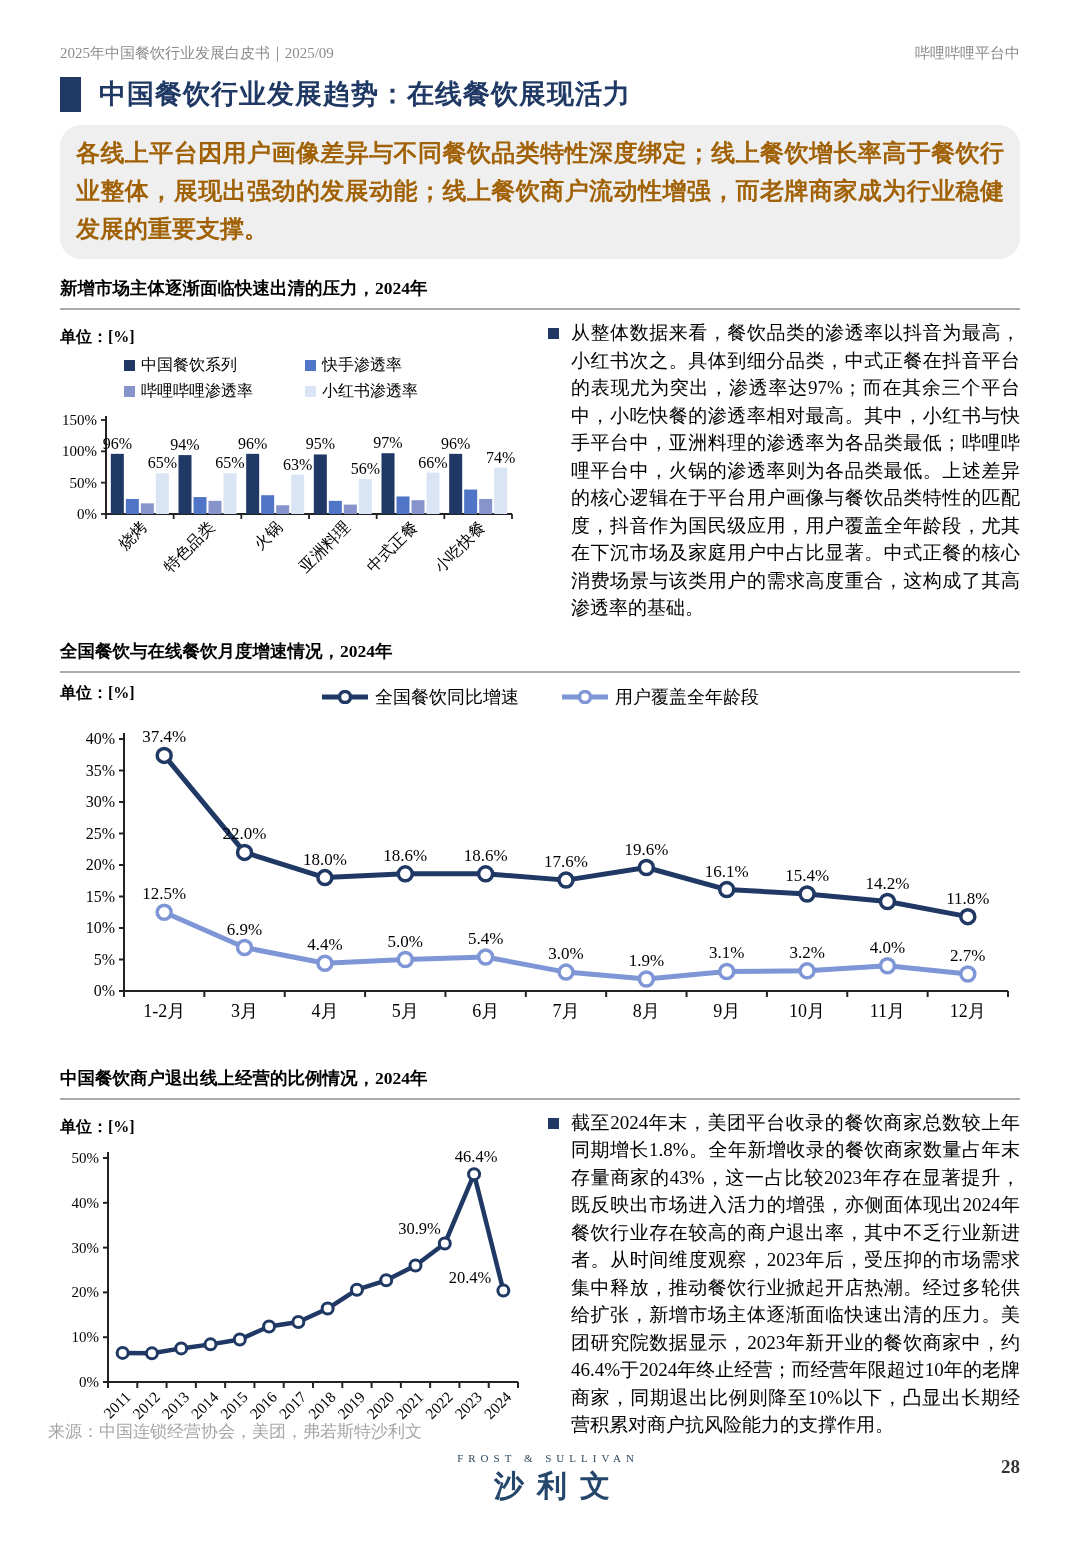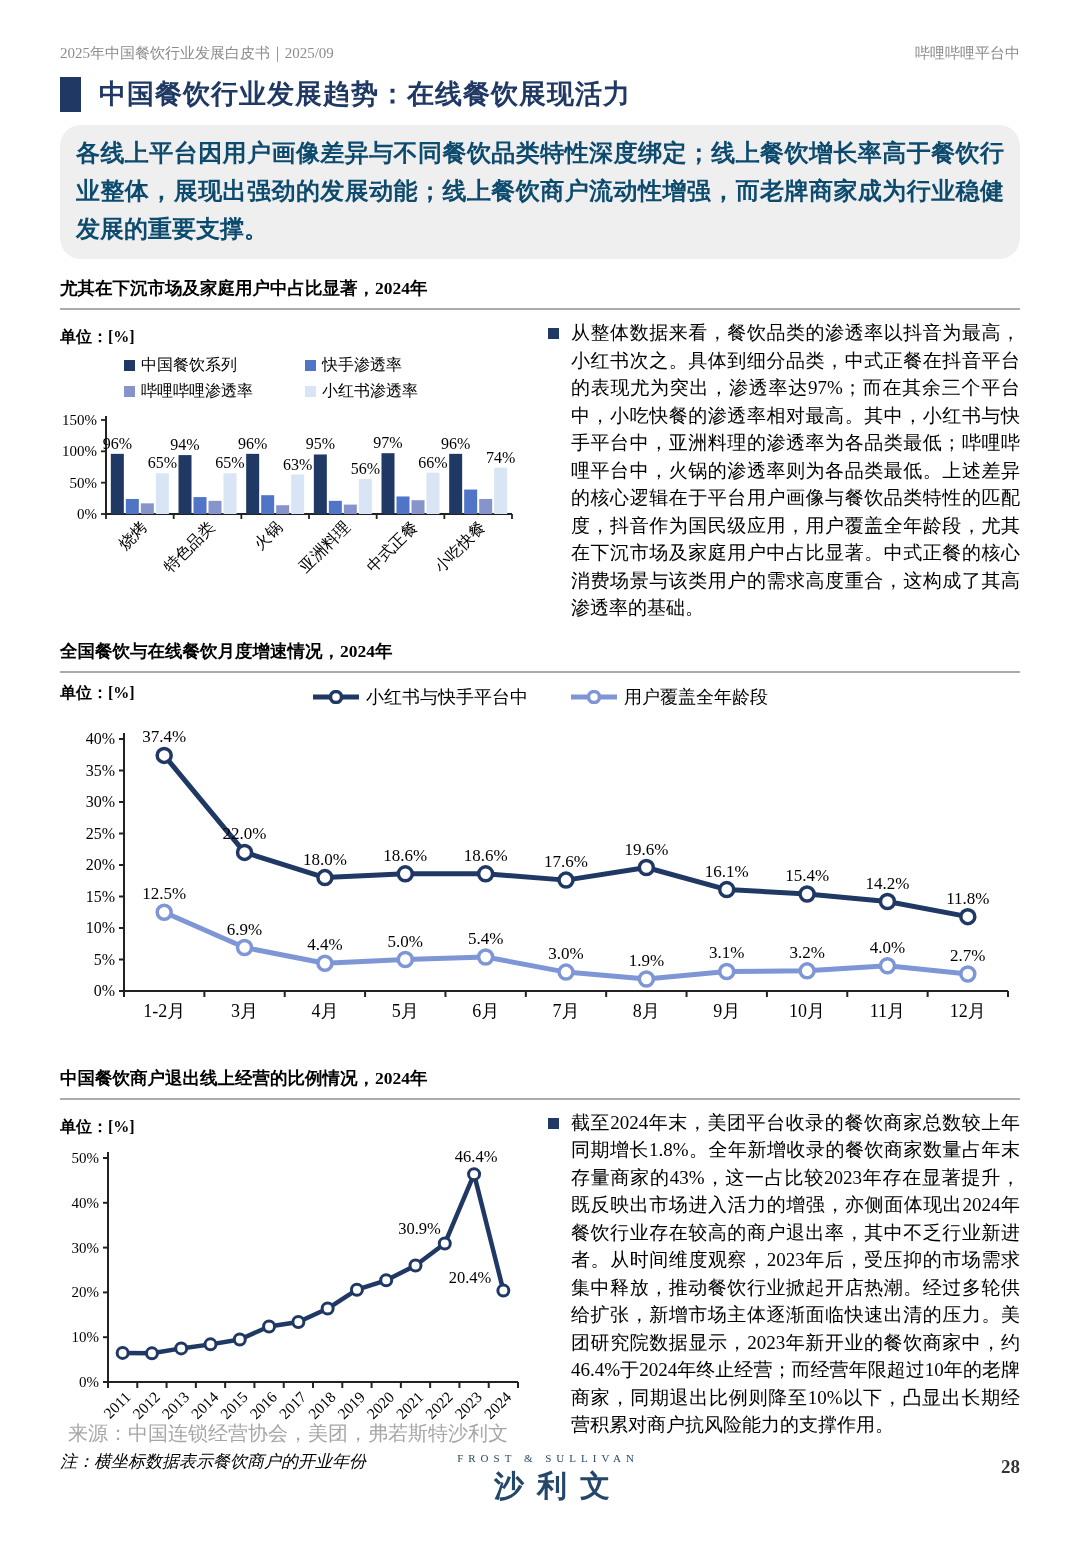--- a/index.html
+++ b/index.html
@@ -11,21 +11,21 @@
   .page { width:1080px; height:1560px; background:#fff; position:relative;
           padding:44px 60px 8px; overflow:hidden; }
 
   .meta-row { display:flex; justify-content:space-between;
               font-size:15px; color:#8C8C8C; }
 
   .title-row { display:flex; align-items:center; gap:18px; margin-top:13px; }
   .title-sq { width:21px; height:35px; background:#1F3864; flex:none; }
   .page-title { font-size:27px; font-weight:bold; color:#1F3864; letter-spacing:1px; }
 
-  .summary { margin-top:13px; background:#EFEFEF; color:#0c4a6e;
+  .summary { margin-top:13px; background:#EFEFEF; color:#a16207;
              font-size:24px; font-weight:bold; line-height:38px;
              padding:9px 16px 11px; text-align:justify;border-radius:21px; }
 
   .sec-title { margin-top:17px; font-size:17.5px; font-weight:bold;
                border-bottom:2px solid #ABABAB; padding-bottom:8px; }
 
   .two-col { display:flex; margin-top:9px; }
   .col-left { width:472px; flex:none; }
   .col-right { flex:1; padding-left:16px; }
 
@@ -44,22 +44,22 @@
   .c2-unit { position:absolute; left:0; top:2px; }
   .c2-legend { display:flex; justify-content:center; align-items:center;
                gap:42px; font-size:18px; padding-top:4px; }
   .lg-mk { display:inline-block; vertical-align:middle; }
 
   svg.chart { display:block; margin-top:4px; }
   svg text { font-family:"Liberation Serif","DejaVu Serif",serif; }
 
   .note { font-style:italic; font-size:17px; margin-top:6px; }
 
-  .source { position:absolute; left:68px; top:1420px;
-            font-size:20px; color:#A6A6A6; }
+  .source { position:absolute; left:48px; top:1420px;
+            font-size:17px; color:#A6A6A6; }
 
   .footer-logo { position:absolute; left:16px; right:0; top:1452px; text-align:center;
                  color:#24466B; }
   .logo-top { font-size:11px; letter-spacing:5px; color:#2B4A63; }
   .logo-main { font-size:30px; font-weight:bold; letter-spacing:13px;
                margin-top:2px; padding-left:13px;margin-left:8px; }
   .page-num { position:absolute; right:60px; top:1456px; font-size:19px; color:#333;font-weight:bold; }
 </style>
 </head>
 <body>
@@ -71,21 +71,21 @@
     <span>哔哩哔哩平台中</span>
   </div>
 
   <div class="title-row">
     <div class="title-sq"></div>
     <h1 class="page-title">中国餐饮行业发展趋势：在线餐饮展现活力</h1>
   </div>
 
   <div class="summary">各线上平台因用户画像差异与不同餐饮品类特性深度绑定；线上餐饮增长率高于餐饮行业整体，展现出强劲的发展动能；线上餐饮商户流动性增强，而老牌商家成为行业稳健发展的重要支撑。</div>
 
-  <div class="sec-title">尤其在下沉市场及家庭用户中占比显著，2024年</div>
+  <div class="sec-title">新增市场主体逐渐面临快速出清的压力，2024年</div>
   <div class="two-col">
     <div class="col-left">
       <div class="unit" style="margin-top:8px">单位：[%]</div>
       <div class="legend1" id="legend1">
         <span class="lg-item">
           <span class="lg-sq" style="background: rgb(31, 56, 100);"></span>
           <span>中国餐饮系列</span>
         </span>
         <span class="lg-item">
           <span class="lg-sq" style="background: rgb(80, 116, 198);"></span>
@@ -172,21 +172,21 @@
 
   <div class="sec-title">全国餐饮与在线餐饮月度增速情况，2024年</div>
   <div class="c2-head">
     <div class="unit c2-unit">单位：[%]</div>
     <div class="c2-legend" id="legend2">
       <span class="lg-item">
         <svg class="lg-mk" width="48" height="14">
           <line x1="1" y1="7" x2="47" y2="7" stroke-width="5" stroke="#1F3864"></line>
           <circle cx="24" cy="7" r="5.5" fill="#fff" stroke-width="3.5" stroke="#1F3864"></circle>
         </svg>
-        <span>小红书与快手平台中</span>
+        <span>全国餐饮同比增速</span>
       </span>
       <span class="lg-item">
         <svg class="lg-mk" width="48" height="14">
           <line x1="1" y1="7" x2="47" y2="7" stroke-width="5" stroke="#7E96D6"></line>
           <circle cx="24" cy="7" r="5.5" fill="#fff" stroke-width="3.5" stroke="#7E96D6"></circle>
         </svg>
         <span>用户覆盖全年龄段</span>
       </span>
     </div>
   </div>
@@ -342,21 +342,20 @@
           <circle cx="296.92857142857144" cy="147.712" r="5.5" fill="#fff" stroke="#1F3864" stroke-width="3"></circle>
           <circle cx="326.2142857142857" cy="138.304" r="5.5" fill="#fff" stroke="#1F3864" stroke-width="3"></circle>
           <circle cx="355.5" cy="123.52" r="5.5" fill="#fff" stroke="#1F3864" stroke-width="3"></circle>
           <circle cx="384.7857142857143" cy="101.56800000000001" r="5.5" fill="#fff" stroke="#1F3864" stroke-width="3"></circle>
           <circle cx="414.07142857142856" cy="32.128000000000014" r="5.5" fill="#fff" stroke="#1F3864" stroke-width="3"></circle>
           <circle cx="443.35714285714283" cy="148.608" r="5.5" fill="#fff" stroke="#1F3864" stroke-width="3"></circle>
           <text x="380.7857142857143" y="91.56800000000001" text-anchor="end" font-size="16.5" fill="#000">30.9%</text>
           <text x="416.07142857142856" y="20.128000000000014" text-anchor="middle" font-size="16.5" fill="#000">46.4%</text>
           <text x="431.35714285714283" y="140.608" text-anchor="end" font-size="16.5" fill="#000">20.4%</text>
         </svg>
-      <div class="note">注：横坐标数据表示餐饮商户的开业年份</div>
     </div>
     <div class="col-right">
       <div class="bullet-para">
         <span class="bullet-sq"></span>
         <p>截至2024年末，美团平台收录的餐饮商家总数较上年同期增长1.8%。全年新增收录的餐饮商家数量占年末存量商家的43%，这一占比较2023年存在显著提升，既反映出市场进入活力的增强，亦侧面体现出2024年餐饮行业存在较高的商户退出率，其中不乏行业新进者。从时间维度观察，2023年后，受压抑的市场需求集中释放，推动餐饮行业掀起开店热潮。经过多轮供给扩张，新增市场主体逐渐面临快速出清的压力。美团研究院数据显示，2023年新开业的餐饮商家中，约46.4%于2024年终止经营；而经营年限超过10年的老牌商家，同期退出比例则降至10%以下，凸显出长期经营积累对商户抗风险能力的支撑作用。</p>
       </div>
     </div>
   </div>
 
   <div class="source">来源：中国连锁经营协会，美团，弗若斯特沙利文</div>

